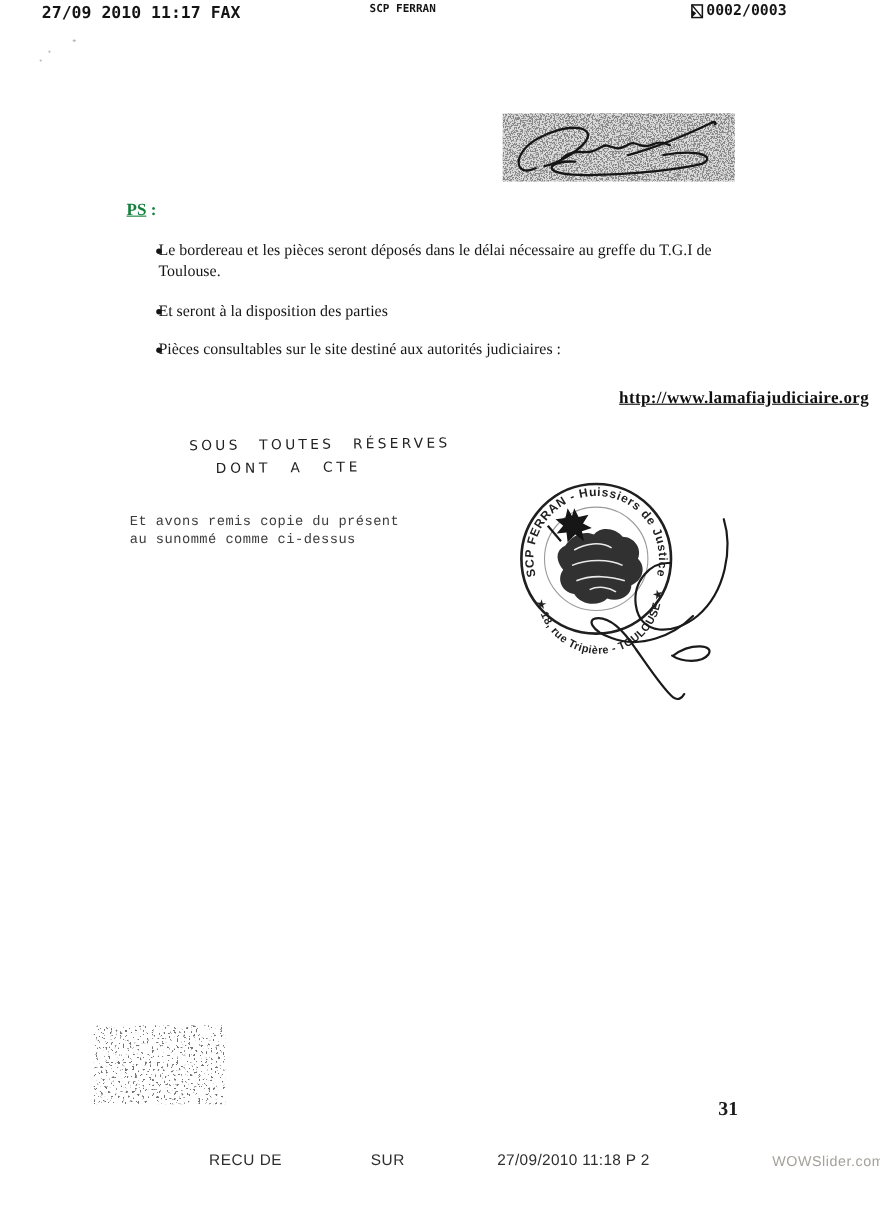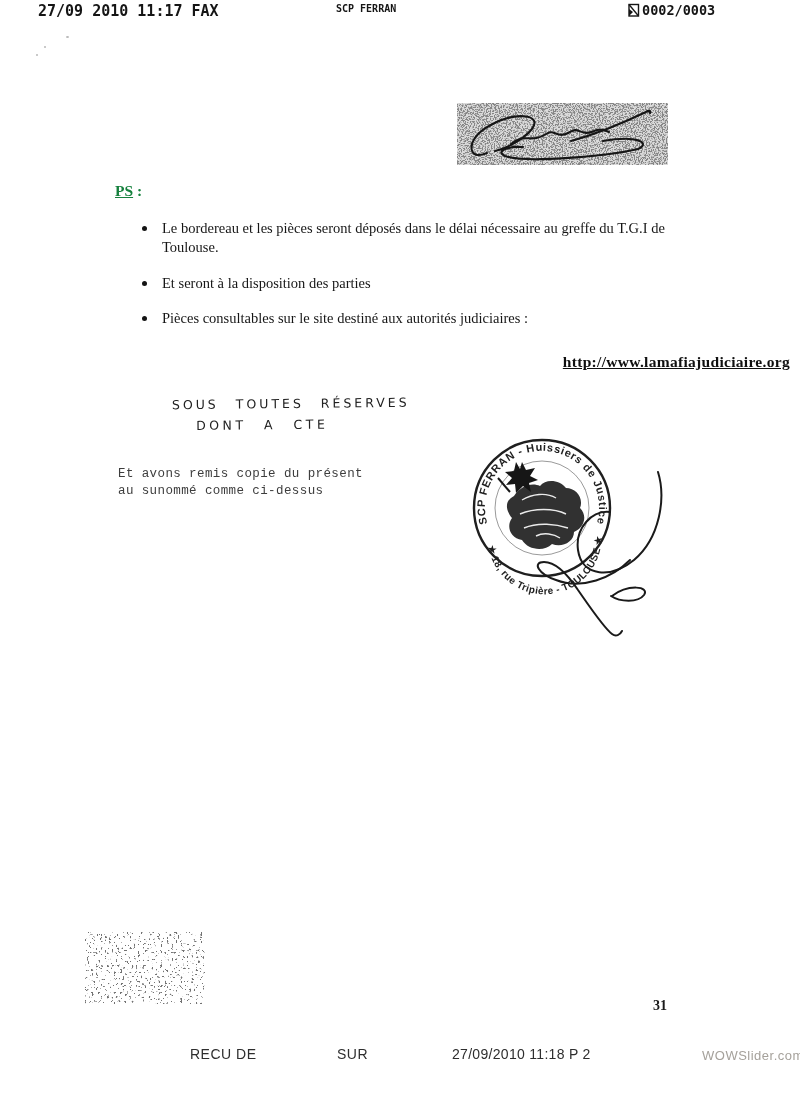--- a/index.html
+++ b/index.html
@@ -45,21 +45,21 @@
     font-size: 15.5px; font-weight: 700; color: #15803d;
   }
   .ps-heading .u { text-decoration: underline; }
 
   .bullet-row { position: absolute; left: 142px; width: 560px; }
   .bullet-row .dot {
     position: absolute; left: 0; top: 7px;
     width: 5px; height: 5px; border-radius: 50%; background: #141414;
   }
   .bullet-row .txt {
-    display: block; margin-left: 20px; max-width: 540px;
+    display: block; margin-left: 2px; max-width: 540px;
     font-size: 14.5px; line-height: 18.5px; color: #161616;
   }
   .b1 { top: 219px; }
   .b2 { top: 274px; }
   .b3 { top: 309px; }
 
   .url-line {
     position: absolute; left: 0; top: 353px; width: 790px;
     text-align: right;
   }
@@ -93,21 +93,21 @@
     font-family: "Liberation Sans", sans-serif;
     font-weight: 700; fill: #1f1f1f;
   }
 
   
   .speckle-patch { position: absolute; left: 85px; top: 932px; }
 
   
   .page-number {
     position: absolute; left: 653px; top: 998px;
-    font-size: 14px; font-weight: 700; color: #1a1a1a;
+    font-size: 18px; font-weight: 700; color: #1a1a1a;
   }
 
   
   .footer { position: absolute; left: 0; top: 1042px; width: 100%; height: 22px;
     font-family: "Liberation Sans", sans-serif; font-size: 14px; color: #2e2e2e; }
   .f-recu { position: absolute; left: 190px; top: 4px; letter-spacing: 0.5px; }
   .f-sur  { position: absolute; left: 337px; top: 4px; letter-spacing: 0.5px; }
   .f-date { position: absolute; left: 452px; top: 4px; letter-spacing: 0.3px; }
   .f-watermark {
     position: absolute; left: 702px; top: 6px;

